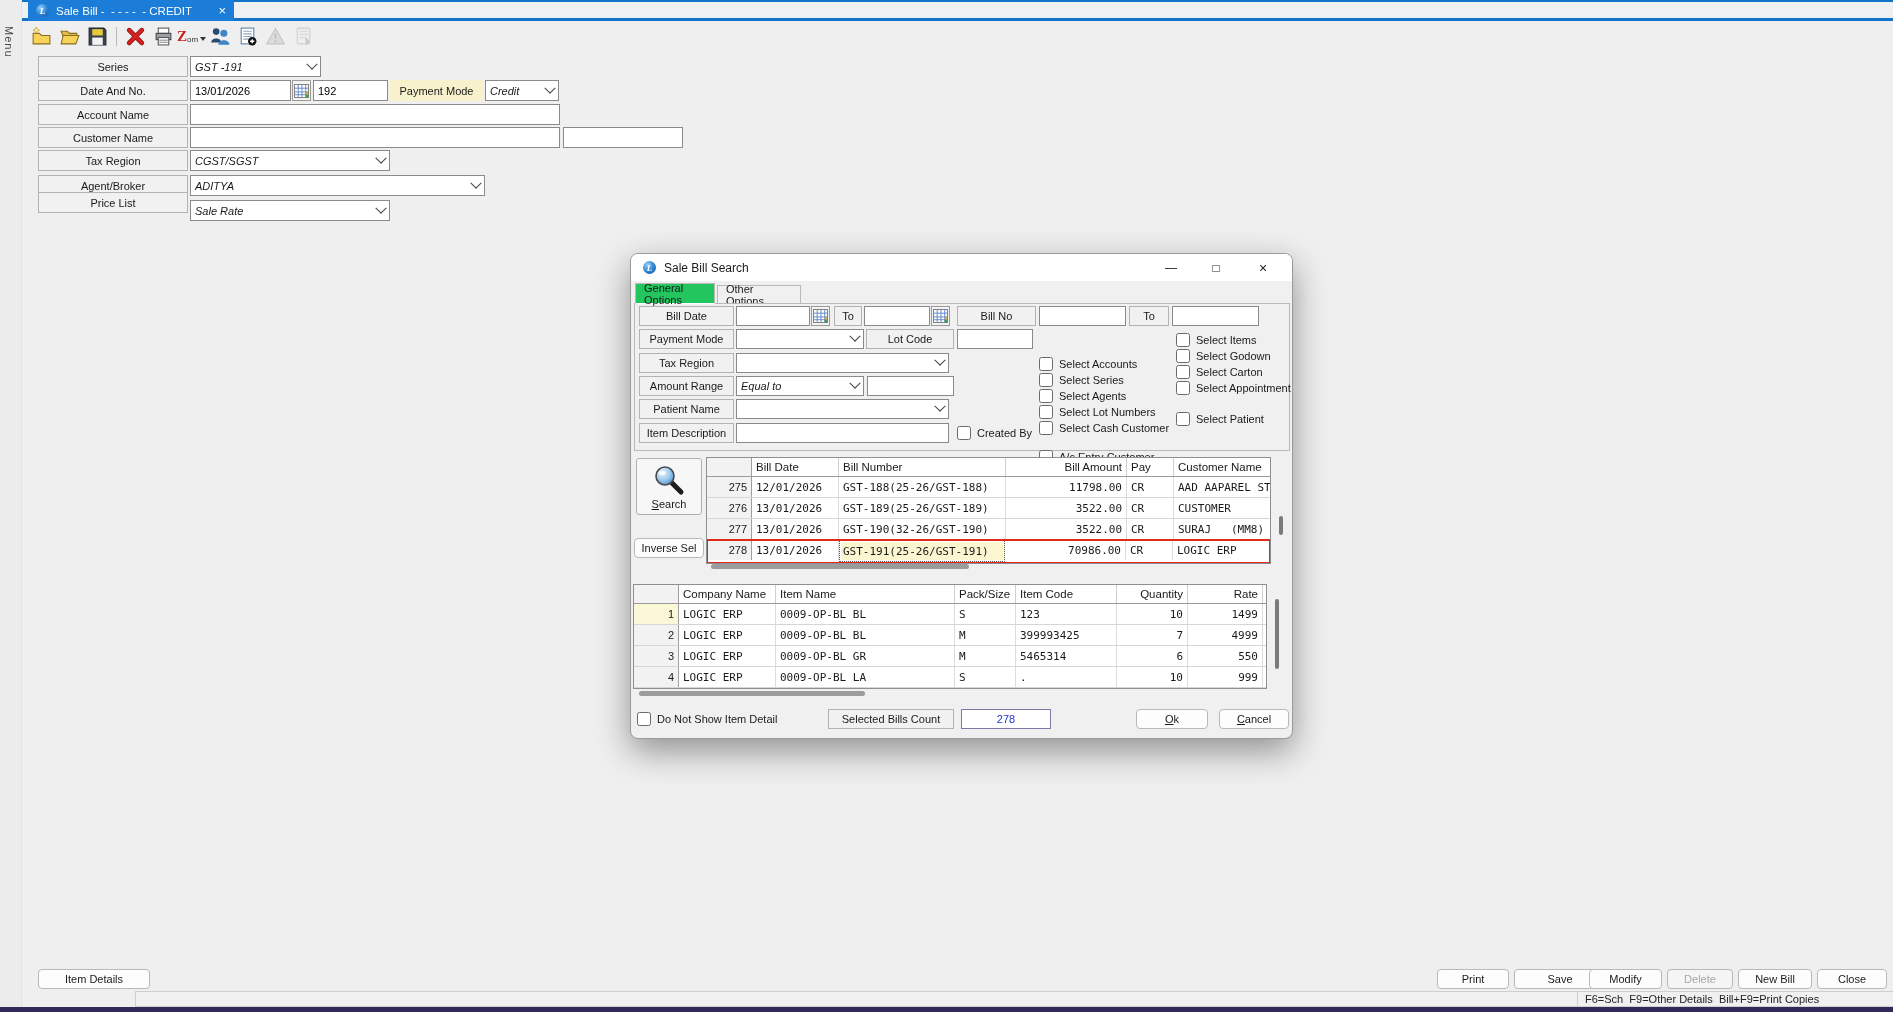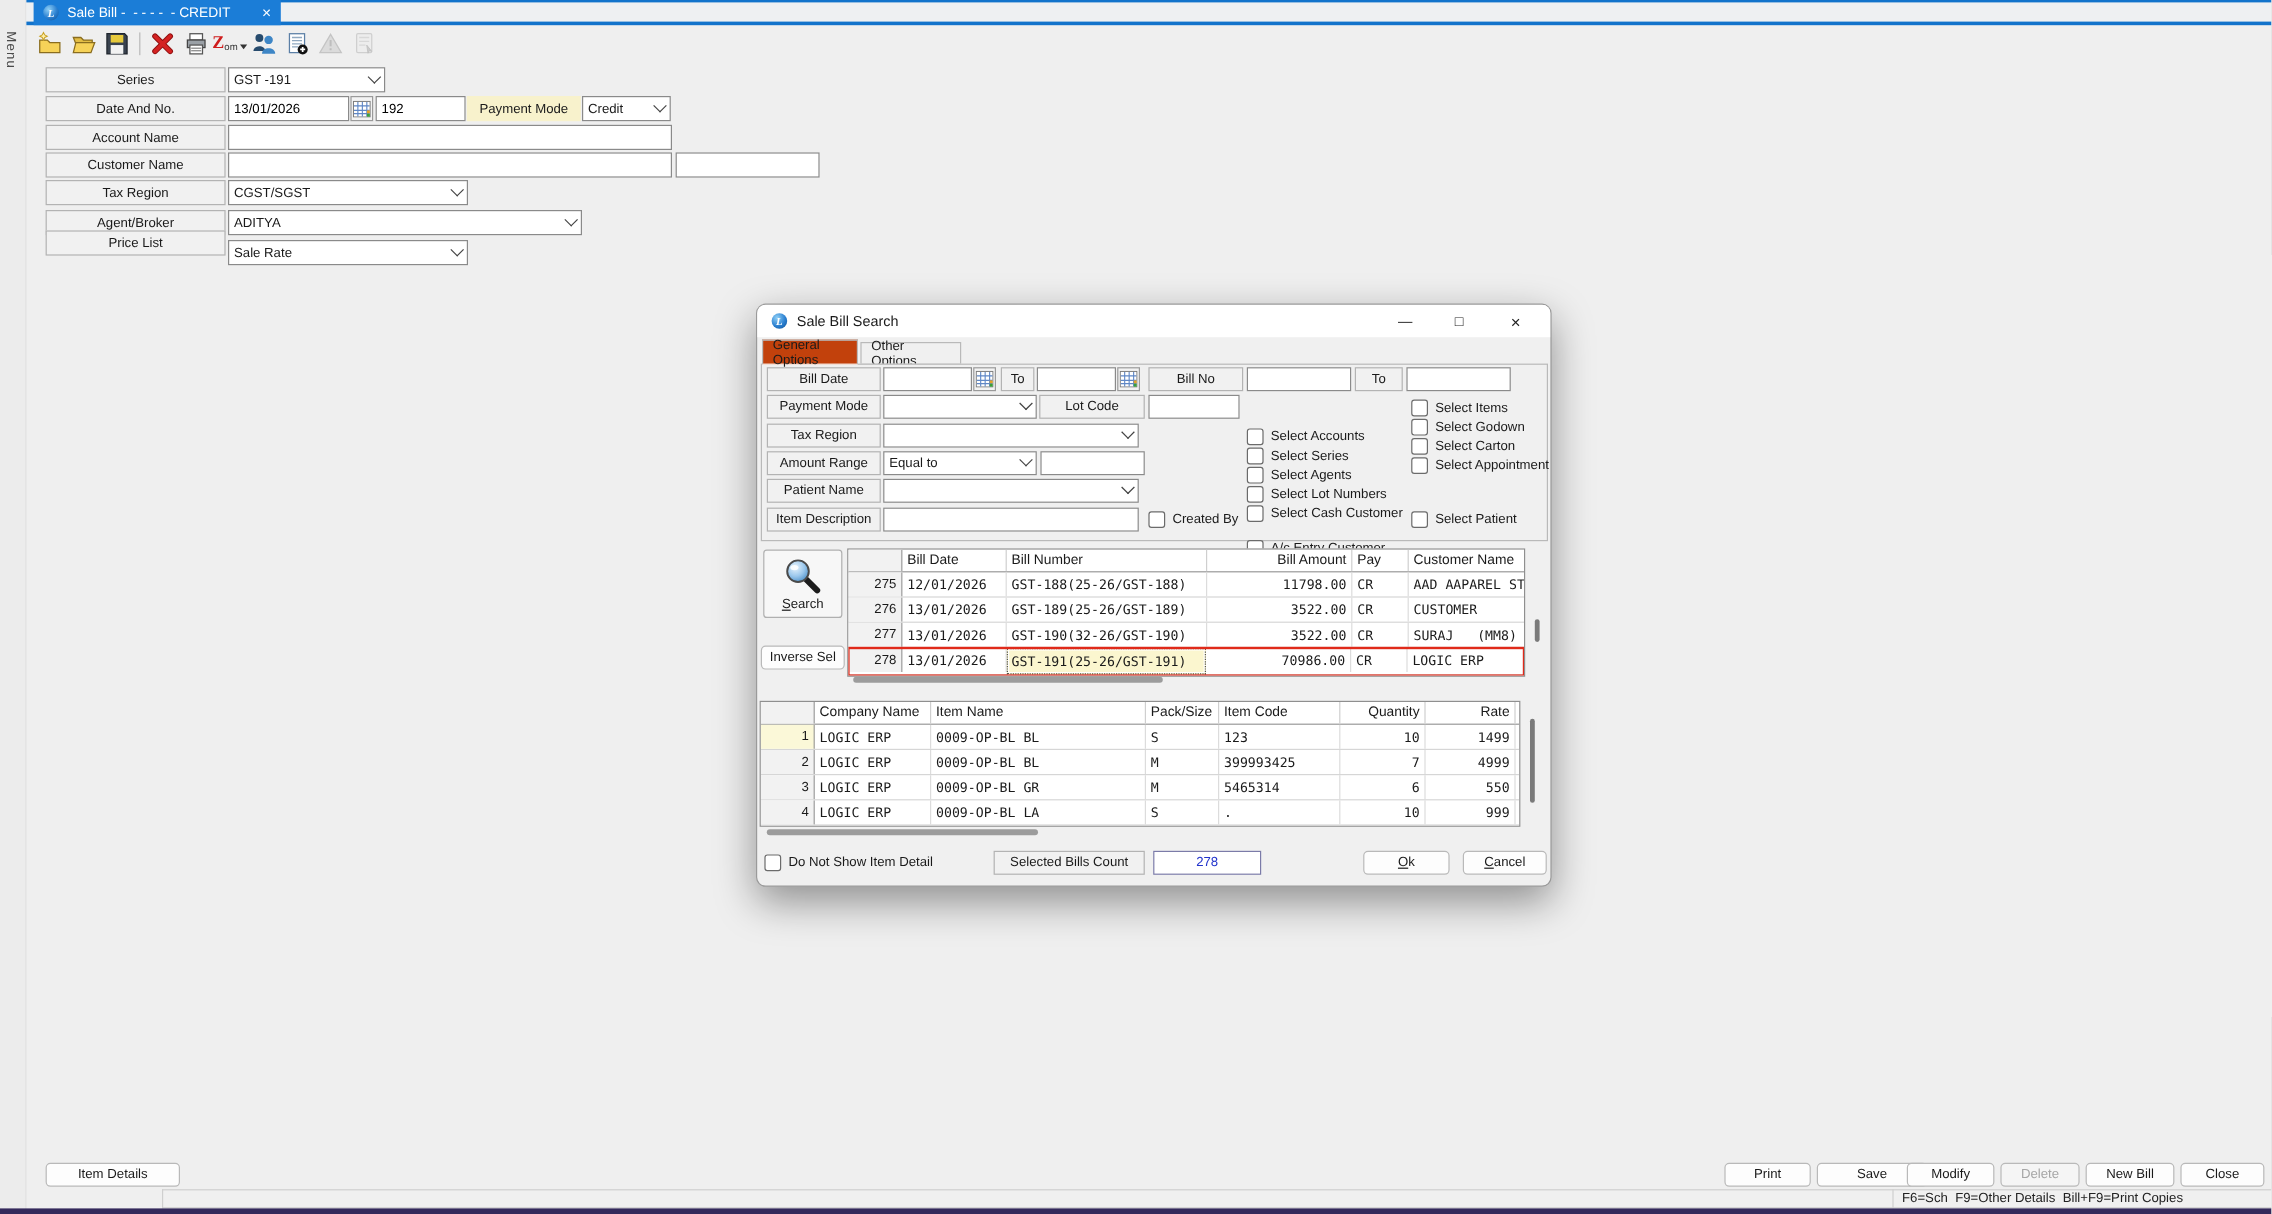--- a/index.html
+++ b/index.html
@@ -25,39 +25,39 @@
   .tbi.disabled{opacity:.5;filter:grayscale(1);}
   .tbsep{width:1px;height:19px;background:#b9b9b9;margin:0 2px;}
   .zoomicon{display:flex;align-items:flex-end;line-height:1;}
   .zoomicon .z{color:#cf1d1d;font:bold 15px "Liberation Serif",serif;}
   .zoomicon .om{color:#333;font-size:8px;margin-bottom:1px;}
   .caret{width:0;height:0;border-left:3px solid transparent;border-right:3px solid transparent;border-top:4px solid #333;margin:0 0 4px 2px;}
 
   
   .flabel{background:#f1f1f1;border:1px solid #b3b3b3;display:flex;align-items:center;justify-content:center;height:21px;}
   .inp{background:#fff;border:1px solid #8a8a8a;height:21px;font-family:"Liberation Sans",sans-serif;font-size:11px;padding:0 4px;outline:none;}
-  .dd{background:#fff;border:1px solid #8a8a8a;height:21px;display:flex;align-items:center;padding:0 4px;}
+  .dd{background:#fff;border:1px solid #8a8a8a;height:21px;display:flex;align-items:center;padding:0 4px;font-style:italic;}
   .dd .ddtext{flex:1;white-space:pre;}
   .chev{width:7px;height:7px;border-right:1.4px solid #444;border-bottom:1.4px solid #444;transform:rotate(45deg) translate(-2px,-2px);flex:0 0 auto;}
   .ylabel{background:#f8f2cc;display:flex;align-items:center;justify-content:center;height:21px;}
   .calbtn{width:19px;height:21px;background:#f3f3f3;border:1px solid #9a9a9a;display:flex;align-items:center;justify-content:center;}
   .btn{background:#fdfdfd;border:1px solid #b9b9b9;border-radius:4px;display:flex;align-items:center;justify-content:center;height:20px;font-size:11px;}
   .btn.disabled{color:#a6a6a6;background:#f5f5f5;}
   .cb{width:12px;height:12px;background:#fff;border:1px solid #6b6b6b;border-radius:2.5px;flex:0 0 auto;}
   .cbrow{display:flex;align-items:center;gap:6px;height:16px;}
   .cblabel{white-space:pre;}
 
   
   .dialog{left:630px;top:253px;width:663px;height:486px;background:#f0f0f0;border:1px solid #9a9a9a;border-radius:8px;
           box-shadow:0 12px 34px rgba(0,0,0,.4);z-index:10;overflow:hidden;}
   .dtitle{position:absolute;left:0;top:0;right:0;height:27px;background:#fff;display:flex;align-items:center;padding:0 12px;gap:8px;}
   .dtitle .t{font-size:12px;}
   .winbtn{position:absolute;top:6px;width:30px;height:16px;display:flex;align-items:center;justify-content:center;font-size:12px;color:#222;}
   .dtabs .dtab{position:absolute;height:21px;display:flex;align-items:center;justify-content:center;padding:0 8px;border:1px solid #b9b9b9;}
-  .dtab.active{background:#c2410c;border-bottom:1px solid #fff;z-index:2;}
+  .dtab.active{background:#22c55e;border-bottom:1px solid #fff;z-index:2;}
   .dtab.inactive{background:#f0f0f0;height:19px;}
   .tabpanel{left:3px;top:49px;width:656px;height:148px;border:1px solid #b9b9b9;background:#f0f0f0;}
 
   
   .grid{background:#fff;border:1px solid #8f8f8f;overflow:hidden;}
   .g-row{display:flex;border-bottom:1px solid #d6d6d6;position:relative;}
   .g-head{border-bottom:1px solid #9a9a9a;}
   .g-cell{padding:0 4px;display:flex;align-items:center;white-space:pre;overflow:hidden;border-right:1px solid #dcdcdc;height:20px;
           font-family:"DejaVu Sans Mono",monospace;font-size:11px;}
   .g-head .g-cell{font-family:"Liberation Sans",sans-serif;font-size:11.5px;height:18px;border-right:1px solid #cfcfcf;}
@@ -335,21 +335,21 @@
           <span class="cblabel">Select Godown</span>
         </div>
         <div class="cbrow">
           <span class="cb"></span>
           <span class="cblabel">Select Carton</span>
         </div>
         <div class="cbrow">
           <span class="cb"></span>
           <span class="cblabel">Select Appointment</span>
         </div>
-        <div class="cbrow" style="margin-top: 29px; align-items: center;">
+        <div class="cbrow" style="margin-top: 15px; align-items: center;">
           <span class="cb"></span>
           <span class="cblabel">Select Patient</span>
         </div>
       </div>
 
     <div class="abs searchbox" style="left:5px;top:204px;width:66px;height:57px;">
       <svg width="34" height="32" viewBox="0 0 34 32">
         <defs>
             <radialGradient id="lens" cx="38%" cy="32%" r="75%">
               <stop offset="0%" stop-color="#e8f4fd"></stop>

